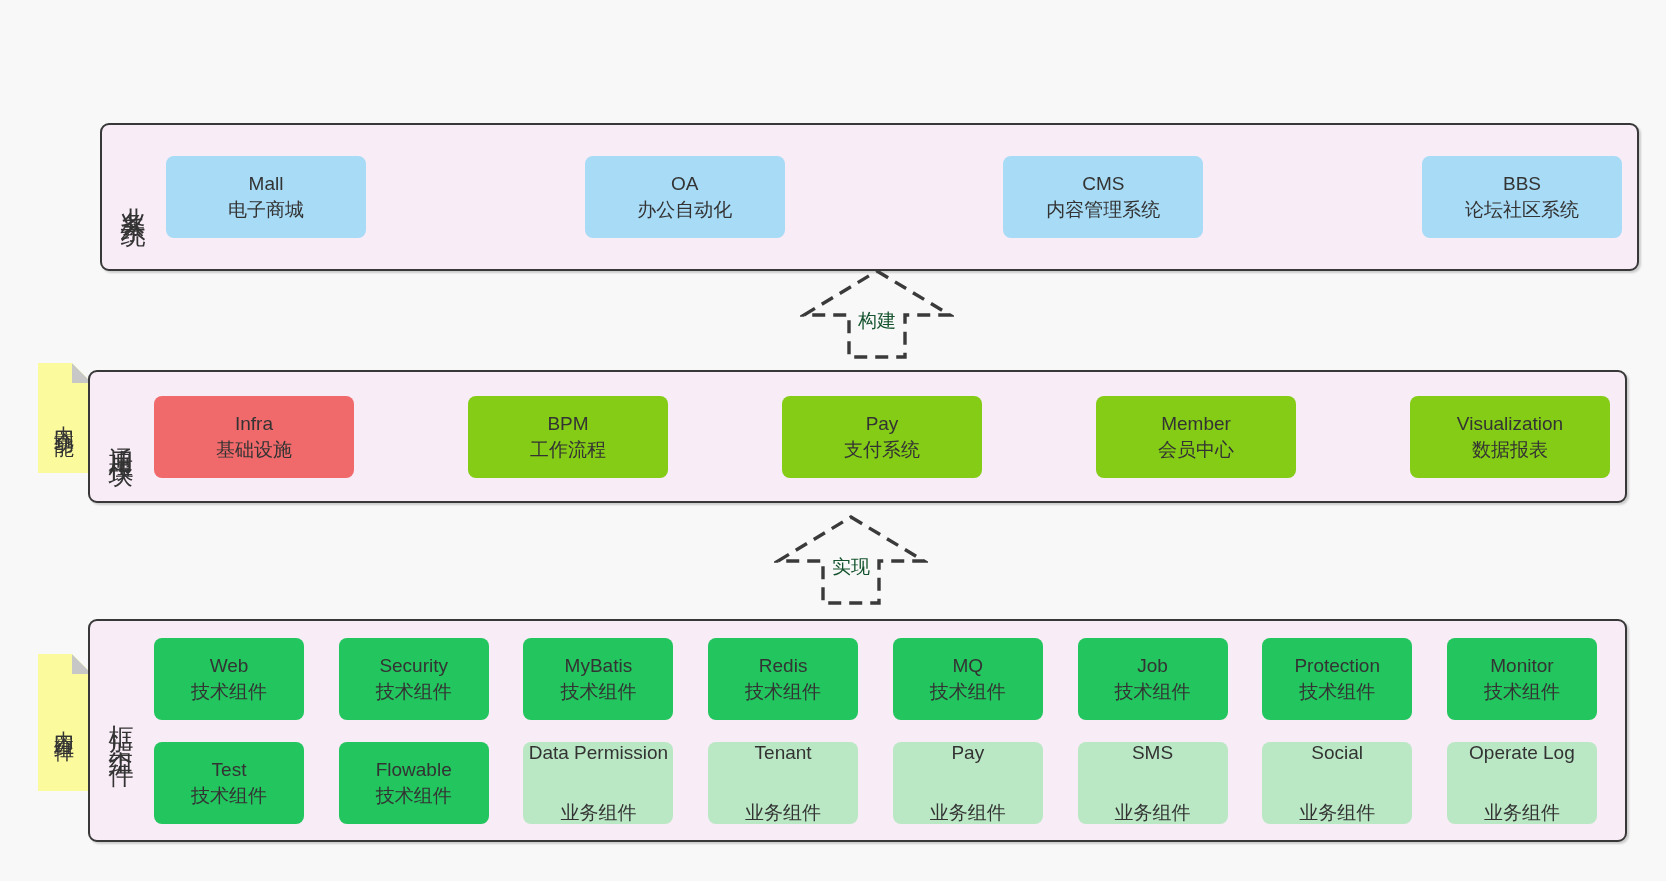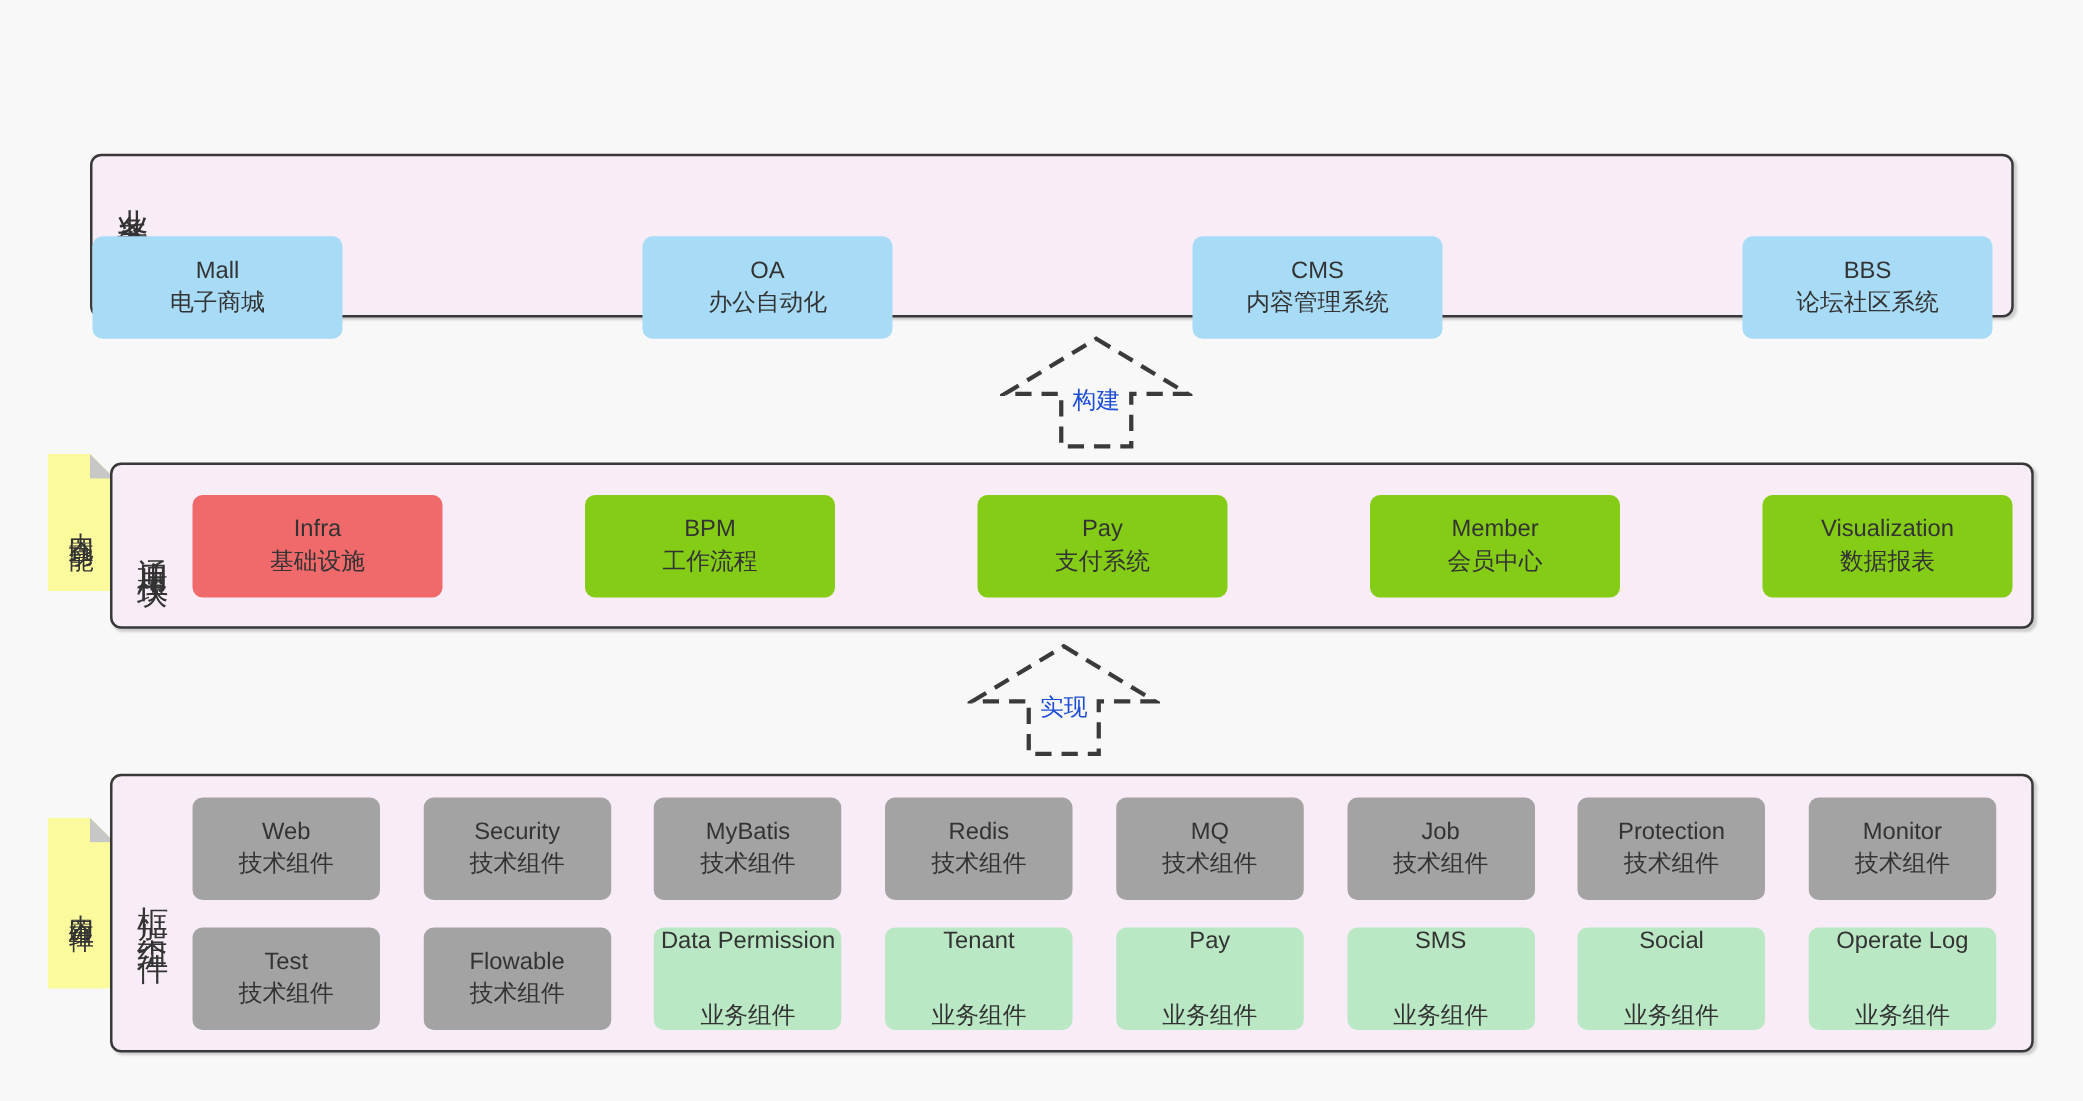--- a/index.html
+++ b/index.html
@@ -6,21 +6,21 @@
   .canvas{
     position:relative;width:1666px;height:881px;background:#f8f8f8;overflow:hidden;
     font-family:"Liberation Sans","DejaVu Sans",sans-serif;color:#333333;
   }
   
   .panel{
     position:absolute;box-sizing:border-box;background:#f8ecf6;
     border:2px solid #383838;border-radius:9px;display:flex;z-index:2;
     box-shadow:2px 2px 2px rgba(80,80,80,0.25);
   }
-  #panel-business{left:72px;top:123px;width:1539px;height:131px;flex-direction:column;}
+  #panel-business{left:100px;top:123px;width:1539px;height:148px;}
   #panel-modules{left:88px;top:370px;width:1539px;height:133px;}
   #panel-components{left:88px;top:619px;width:1539px;height:223px;}
   .side-label{
     width:64px;display:flex;align-items:center;justify-content:center;
     writing-mode:vertical-rl;text-orientation:upright;
     font-size:25px;letter-spacing:5px;color:#333333;flex:0 0 64px;
   }
   .side-label.spread{letter-spacing:13px;}
   .boxes-row{
     flex:1;display:flex;justify-content:space-between;align-items:center;
@@ -35,21 +35,21 @@
   .box{
     box-sizing:border-box;border-radius:8px;display:flex;flex-direction:column;
     align-items:center;justify-content:center;text-align:center;
     font-size:19px;line-height:26px;padding:0 4px;
   }
   .w200{width:200px;height:82px;}
   .w150{width:150px;height:82px;}
   .blue{background:#a7dbf6;}
   .red{background:#f0696b;}
   .pink{background:#84cc16;}
-  .green{background:#a3a3a3;text-align:right;}
+  .green{background:#22c55e;text-align:right;}
   .lgreen{background:#bae8c5;gap:34px;}
   
   .note{
     position:absolute;background:#fbfa9d;z-index:1;
     clip-path:polygon(0 0,calc(100% - 20px) 0,100% 20px,100% 100%,0 100%);
     display:flex;align-items:center;justify-content:center;
     writing-mode:vertical-rl;text-orientation:upright;
     font-size:20px;letter-spacing:4px;color:#333333;
   }
   .note::before{
@@ -60,21 +60,21 @@
   #note-components{left:38px;top:654px;width:54px;height:137px;}
   
   .block-arrow{position:absolute;width:154px;height:92px;z-index:1;}
   .block-arrow svg{display:block;width:100%;height:100%;}
   .block-arrow polygon{
     fill:none;stroke:#3a3a3a;stroke-width:3.4;stroke-dasharray:13 8;stroke-linejoin:miter;
   }
   .arrow-label{
     position:absolute;left:50%;top:40px;transform:translateX(-50%);
     background:#f8f8f8;padding:0 3px;font-size:19px;line-height:26px;
-    color:#1d4ed8;white-space:nowrap;
+    color:#14532d;white-space:nowrap;
   }
   #arrow-build{left:800px;top:268px;}
   #arrow-implement{left:774px;top:514px;}
 </style>
 </head>
 <body>
 
 <div class="canvas">
 
   <div class="panel" id="panel-business">

